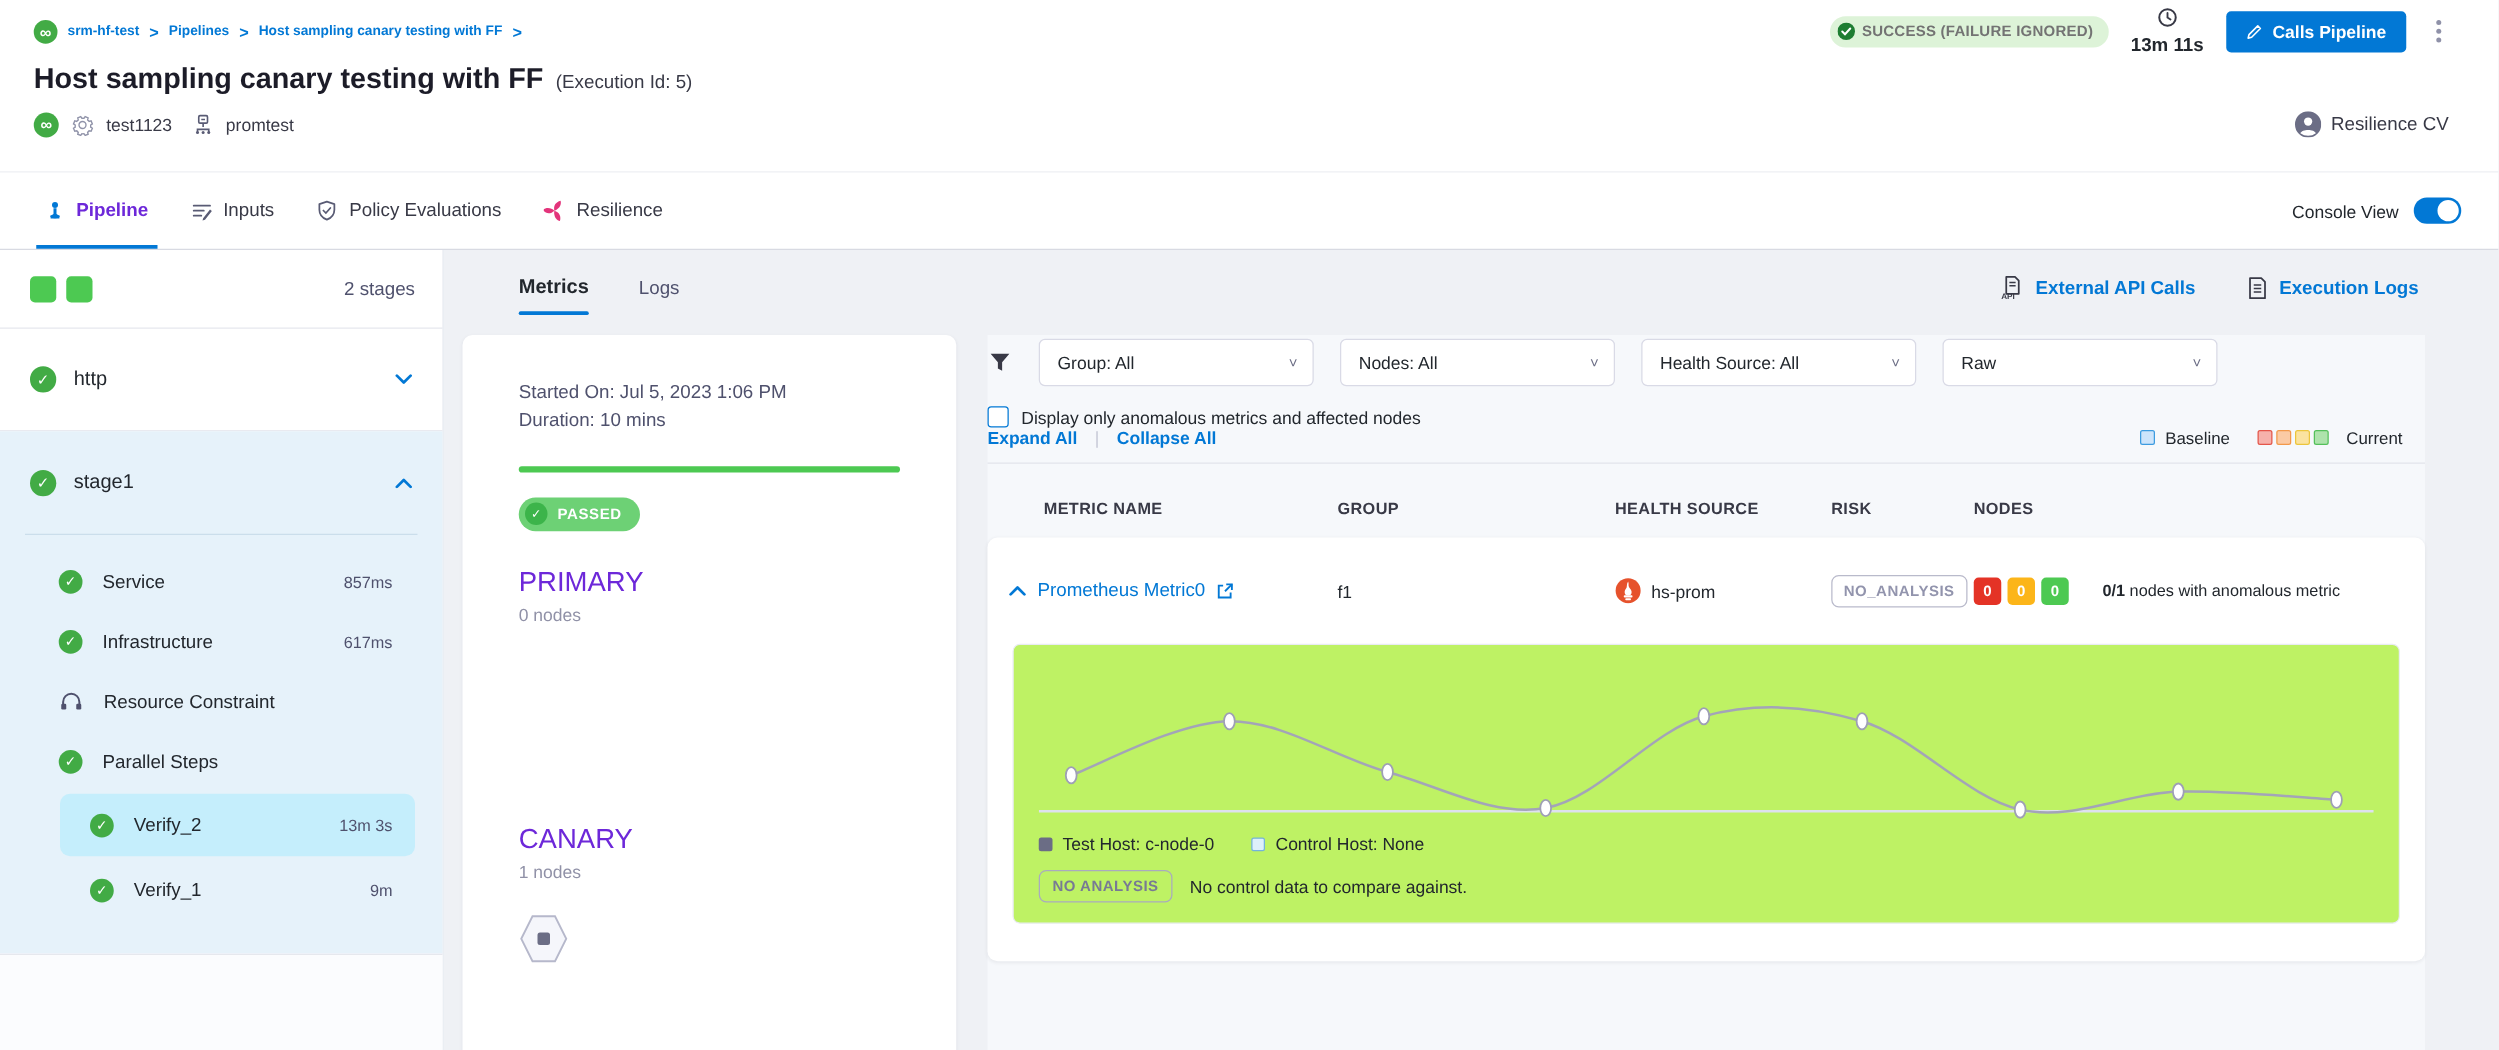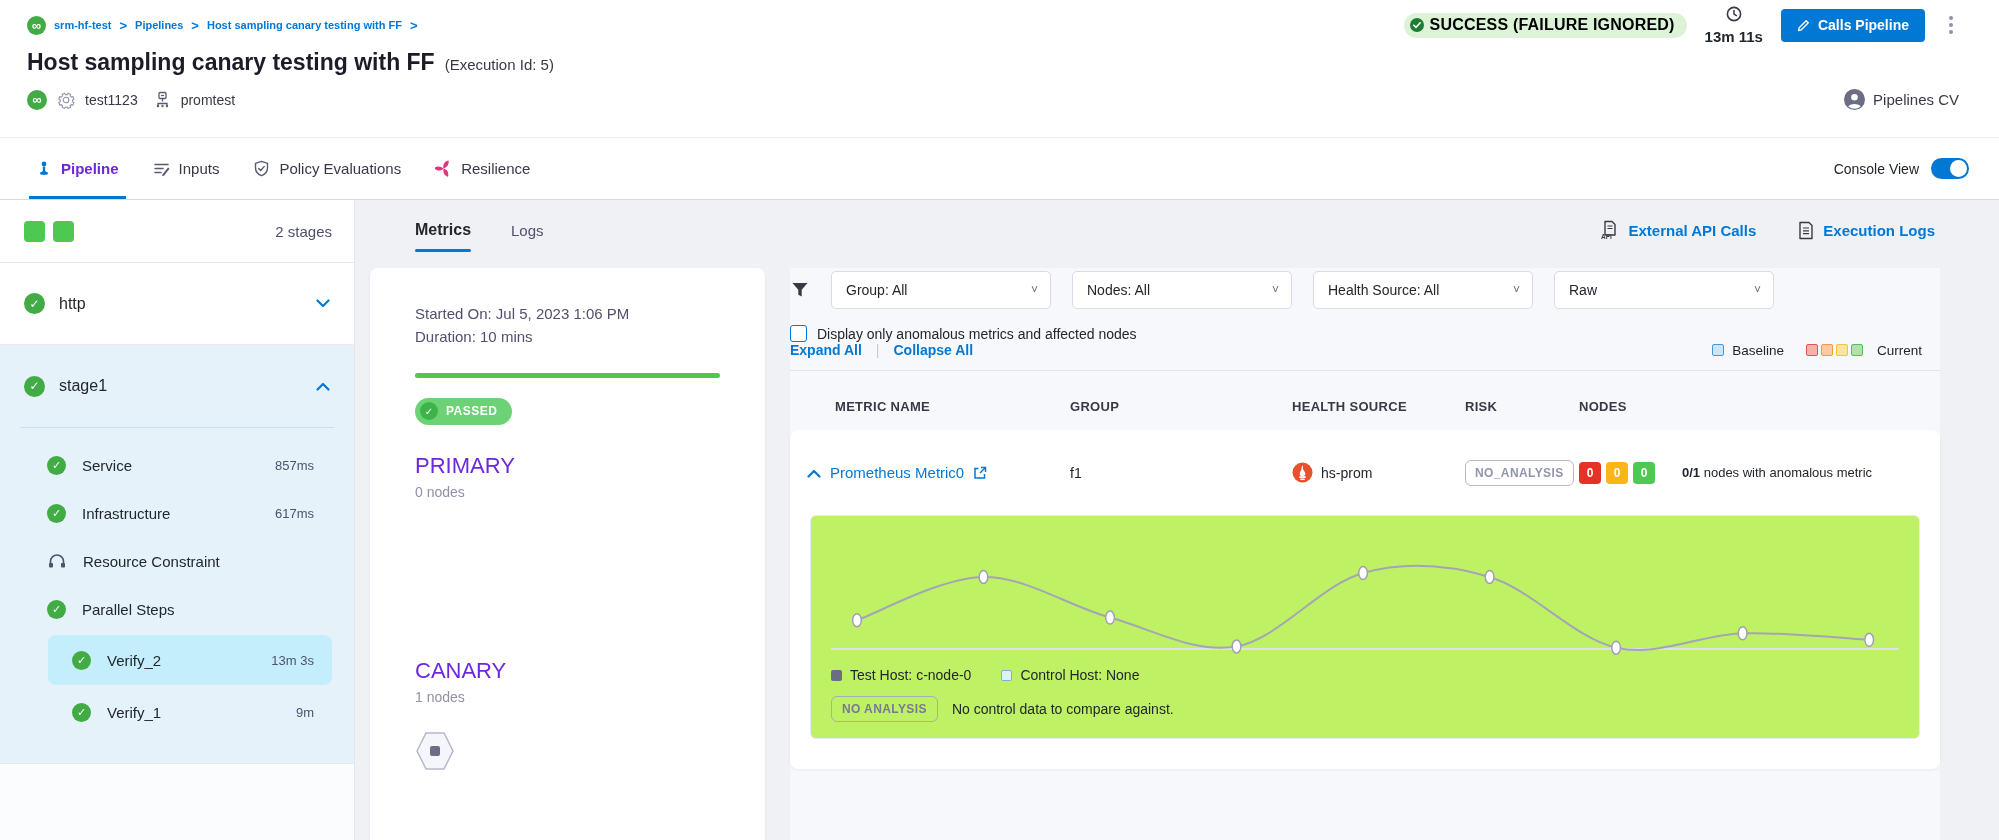--- a/index.html
+++ b/index.html
@@ -9,21 +9,21 @@
 
   
   .topbar { background:#fff; height:137px; padding:10px 40px 0 27px; }
   .crumb-row { display:flex; align-items:center; height:30px; gap:8px; }
   .logo-dot { width:19px; height:19px; border-radius:50%; background:#42ab45; color:#fff;
               display:inline-flex; align-items:center; justify-content:center; font-size:13px; font-weight:bold; flex:0 0 auto;}
   .crumb-link { color:#0278d5; font-size:11px; font-weight:600; text-decoration:none; cursor:pointer; }
   .crumb-sep { color:#0278d5; font-size:13px; font-weight:600; }
   .crumb-right { margin-left:auto; display:flex; align-items:center; gap:18px; }
   .status-pill { display:inline-flex; align-items:center; gap:6px; background:#ddf3d8; border-radius:13px;
-                 height:25px; padding:0 12px 0 6px; color:#000000; font-size:16px; font-weight:bold; letter-spacing:.2px;}
+                 height:25px; padding:0 12px 0 6px; color:#737373; font-size:12px; font-weight:bold; letter-spacing:.2px;}
   .elapsed { display:inline-flex; align-items:center; gap:6px; font-size:15px; font-weight:600; color:#22272d;flex-direction:column; }
   .btn-primary { display:inline-flex; align-items:center; gap:8px; background:#0278d5; color:#fff; border:none;
                  height:33px; padding:0 16px; border-radius:4px; font-size:14px; font-weight:600; cursor:pointer;
                  font-family:inherit; }
   .kebab { display:inline-flex; flex-direction:column; gap:3px; padding:4px 6px; cursor:pointer; }
   .kebab i { width:4px; height:4px; border-radius:50%; background:#8f91a8; }
   .title-row { display:flex; align-items:baseline; gap:10px; margin-top:9px; }
   .page-title { font-size:23px; font-weight:bold; color:#1c1c28; }
   .exec-id { font-size:15px; color:#383946; }
   .meta-row { display:flex; align-items:center; gap:10px; margin-top:13px; }
@@ -219,21 +219,21 @@
           <circle cx="13" cy="15" r="1.2" fill="#595b74"></circle>
         </svg>
       <span class="meta-text">promtest</span>
 
       <span class="user-chip">
         <svg class="ic" width="21" height="21" viewBox="0 0 21 21">
             <circle cx="10.5" cy="10.5" r="10.5" fill="#6b6d85"></circle>
             <circle cx="10.5" cy="8.2" r="3.3" fill="#fff"></circle>
             <path d="M4.3 17.6c1.2-3.6 11.2-3.6 12.4 0a10.5 10.5 0 0 1-12.4 0z" fill="#fff"></path>
           </svg>
-        <span>Pipelines CV</span>
+        <span>Resilience CV</span>
       </span>
     </div>
   </header>
 
   <nav class="tabbar">
     <div class="tab active">
       <svg class="ic" width="16" height="16" viewBox="0 0 16 16">
           <circle cx="8" cy="3" r="2.4" fill="#0278d5"></circle>
           <path d="M8 5.5v8" stroke="#0278d5" stroke-width="2.4"></path>
           <path d="M4.5 12.5h7" stroke="#0278d5" stroke-width="2.4"></path>

